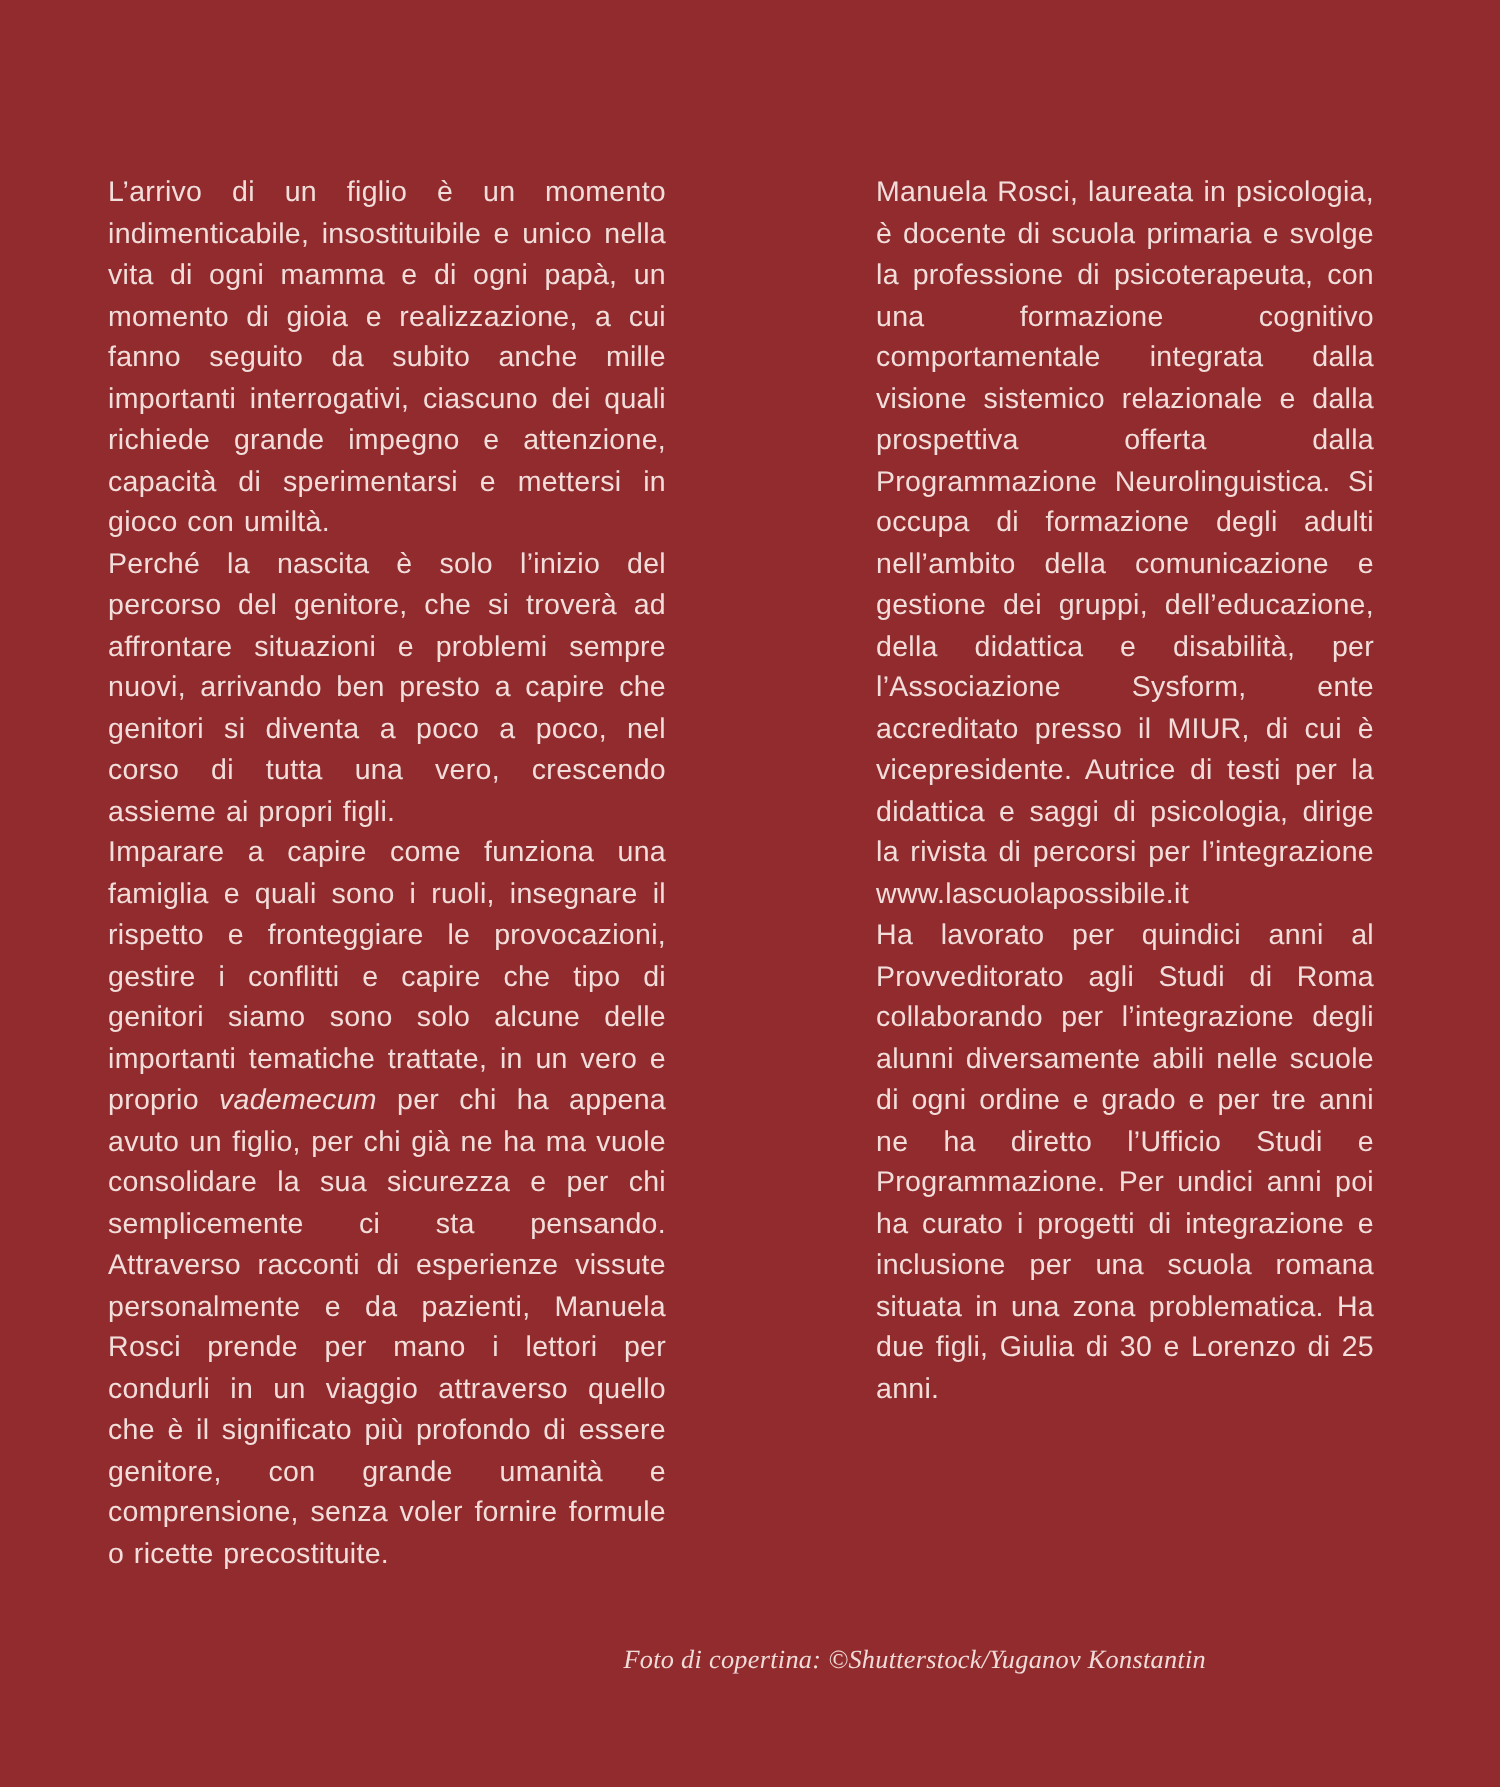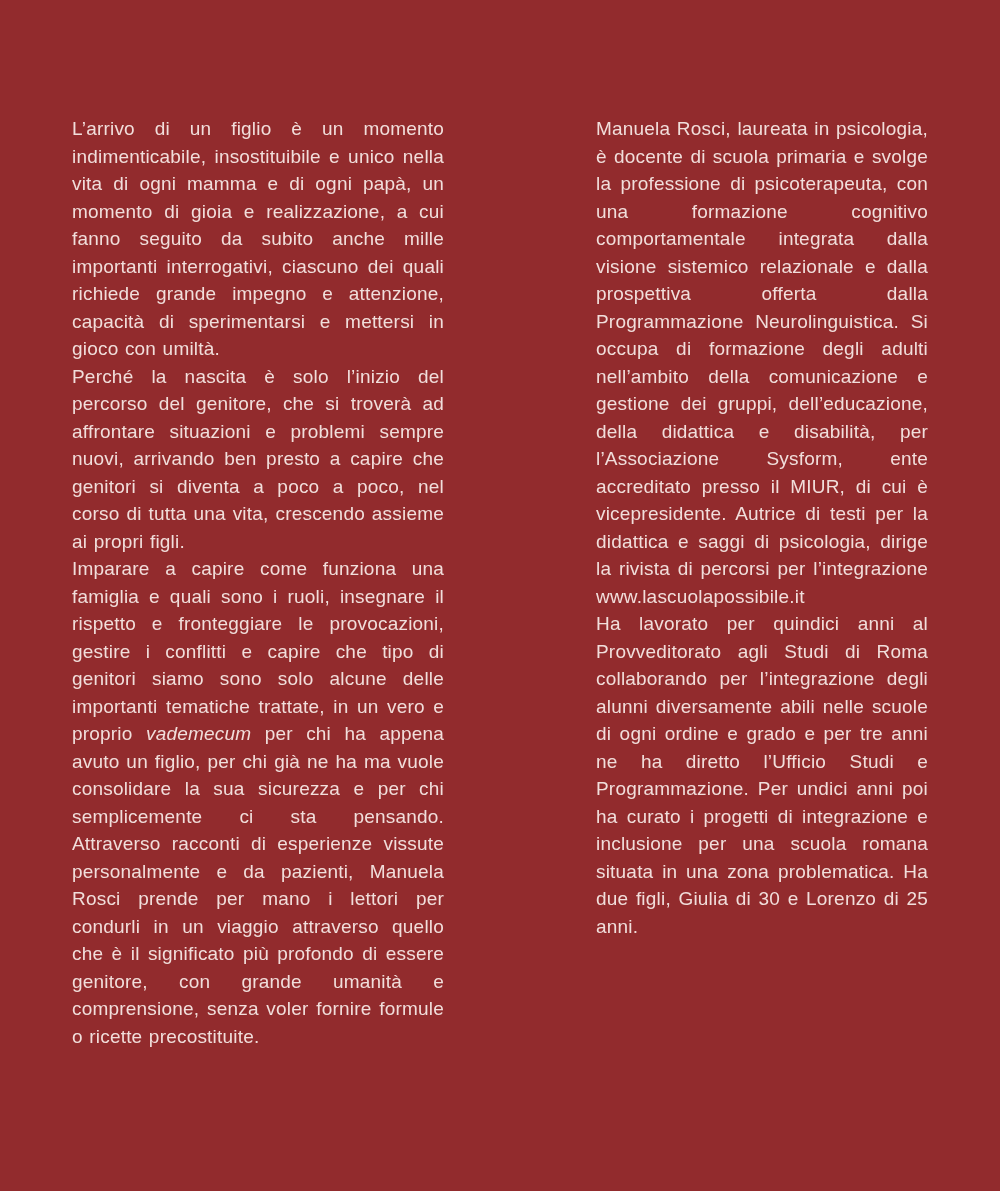--- a/index.html
+++ b/index.html
@@ -27,21 +27,21 @@
     line-height: 27.5px;
     text-align: justify;
     letter-spacing: 0.2px;
     word-spacing: 1px;
   }
   .col-left {
     left: 72px;
     width: 372px;
   }
   .col-right {
-    left: 596px;
+    left: 584px;
     width: 332px;
   }
   .text-column p {
     margin: 0;
     padding: 0;
   }
   .text-column em {
   }
   .photo-credit {
     position: absolute;
@@ -56,23 +56,24 @@
     white-space: nowrap;
   }
 </style>
 </head>
 <body>
 
 <div class="flap">
 
   <div class="text-column col-left">
       <p><span>L’arrivo di un figlio è un momento indimenticabile, insostituibile e unico nella vita di ogni mamma e di ogni papà, un momento di gioia e realizzazione, a cui fanno seguito da subito anche mille importanti interrogativi, ciascuno dei quali richiede grande impegno e attenzione, capacità di sperimentarsi e mettersi in gioco con umiltà.</span></p>
-      <p><span>Perché la nascita è solo l’inizio del percorso del genitore, che si troverà ad affrontare situazioni e problemi sempre nuovi, arrivando ben presto a capire che genitori si diventa a poco a poco, nel corso di tutta una vita, crescendo assieme ai propri figli.</span></p>
+      <p><span>Perché la nascita è solo l’inizio del percorso del genitore, che si troverà ad affrontare situazioni e problemi sempre nuovi, arrivando ben presto a capire che genitori si diventa a poco a poco, nel corso di tutta una vero, crescendo assieme ai propri figli.</span></p>
       <p><span>Imparare a capire come funziona una famiglia e quali sono i ruoli, insegnare il rispetto e fronteggiare le provocazioni, gestire i conflitti e capire che tipo di genitori siamo sono solo alcune delle importanti tematiche trattate, in un vero e proprio </span><em>vademecum</em><span> per chi ha appena avuto un figlio, per chi già ne ha ma vuole consolidare la sua sicurezza e per chi semplicemente ci sta pensando. Attraverso racconti di esperienze vissute personalmente e da pazienti, Manuela Rosci prende per mano i lettori per condurli in un viaggio attraverso quello che è il significato più profondo di essere genitore, con grande umanità e comprensione, senza voler fornire formule o ricette precostituite.</span></p>
     </div>
 
   <div class="text-column col-right">
       <p><span>Manuela Rosci, laureata in psicologia, è docente di scuola primaria e svolge la professione di psicoterapeuta, con una formazione cognitivo comportamentale integrata dalla visione sistemico relazionale e dalla prospettiva offerta dalla Programmazione Neurolinguistica. Si occupa di formazione degli adulti nell’ambito della comunicazione e gestione dei gruppi, dell’educazione, della didattica e disabilità, per l’Associazione Sysform, ente accreditato presso il MIUR, di cui è vicepresidente. Autrice di testi per la didattica e saggi di psicologia, dirige la rivista di percorsi per l’integrazione www.lascuolapossibile.it</span></p>
       <p><span>Ha lavorato per quindici anni al Provveditorato agli Studi di Roma collaborando per l’integrazione degli alunni diversamente abili nelle scuole di ogni ordine e grado e per tre anni ne ha diretto l’Ufficio Studi e Programmazione. Per undici anni poi ha curato i progetti di integrazione e inclusione per una scuola romana situata in una zona problematica. Ha due figli, Giulia di 30 e Lorenzo di 25 anni.</span></p>
     </div>
 
+  <div class="photo-credit">Foto di copertina: ©Shutterstock/Yuganov Konstantin</div>
 
 </div>
 
 </body></html>

